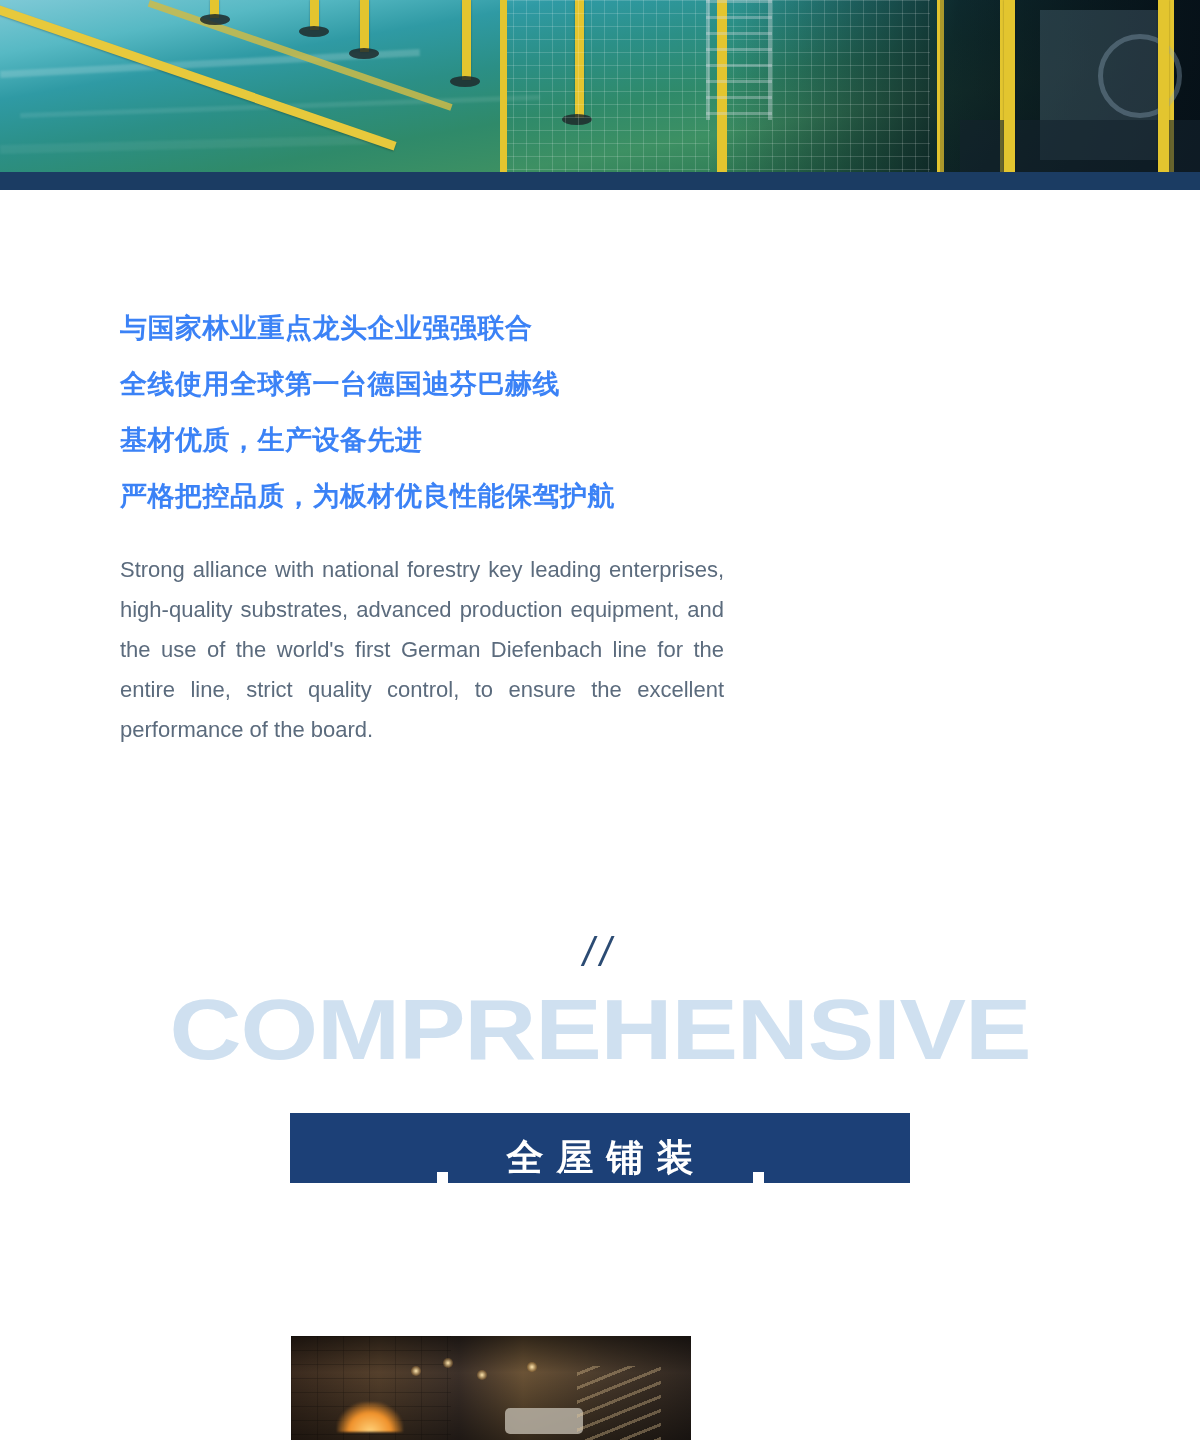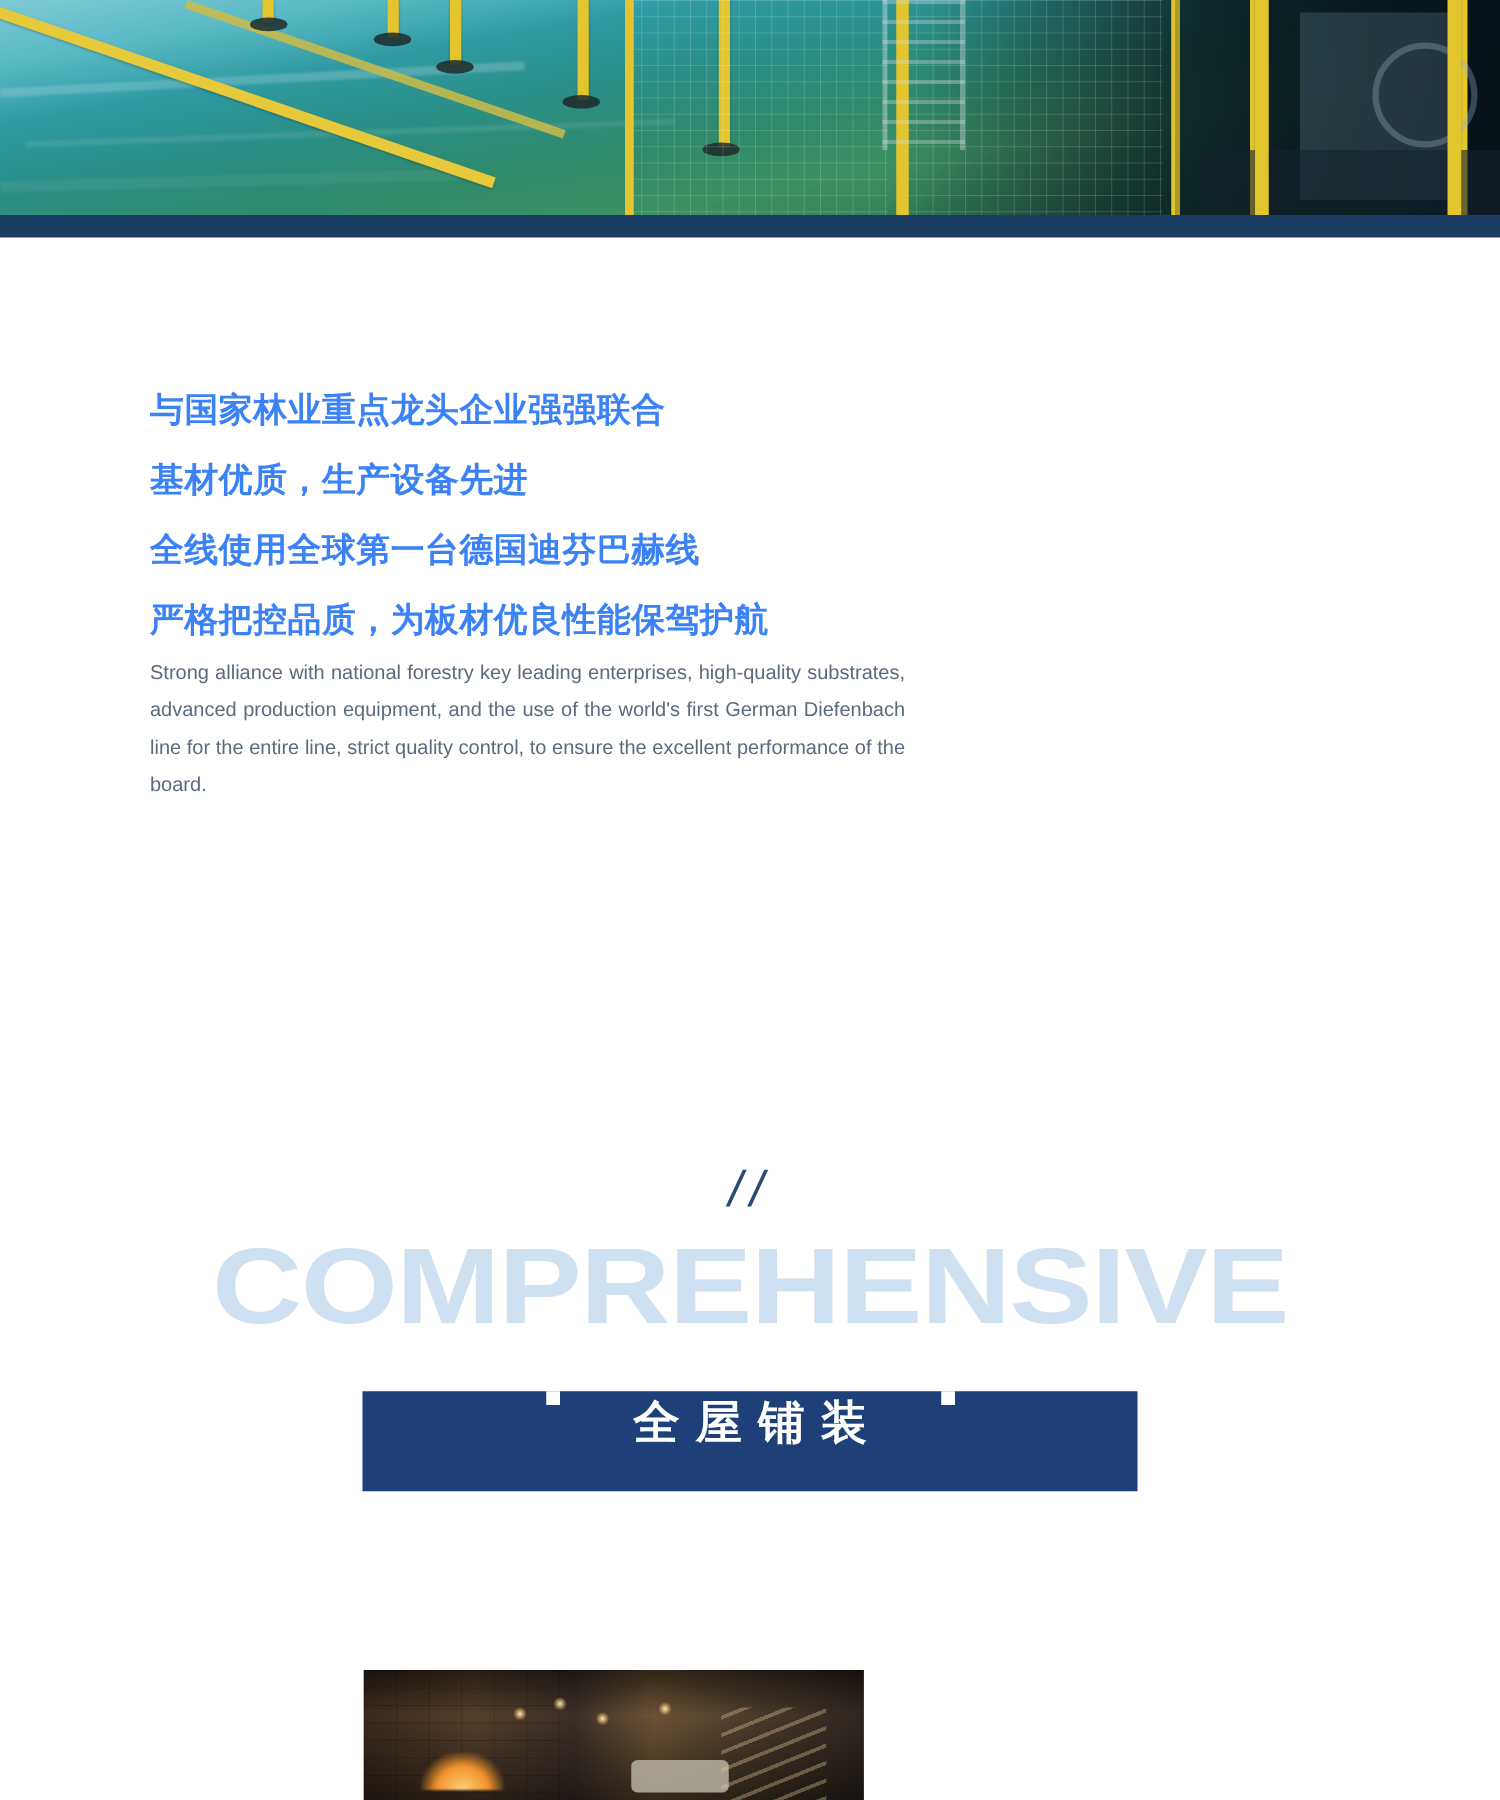--- a/index.html
+++ b/index.html
@@ -136,23 +136,24 @@
   }
   .intro-line {
     font-size: 27px;
     line-height: 56px;
     color: #3b82f6;
     font-weight: 700;
     letter-spacing: 0.5px;
     white-space: nowrap;
   }
   .intro-en {
+    margin-top: 26px;
     width: 604px;
-    font-size: 16px;
-    line-height: 30px;
+    font-size: 22px;
+    line-height: 40px;
     color: #5b6b7d;
     text-align: justify;
     text-justify: inter-word;
   }
   .intro-en p { margin: 0; }
 
   
   .section {
     position: absolute;
     left: 0;
@@ -177,24 +178,24 @@
     color: #cfe0f0;
     letter-spacing: -1px;
     font-family: "Liberation Sans", sans-serif;
     transform: scaleX(1.16);
   }
   .badge {
     position: absolute;
     left: 290px;
     top: 1113px;
     width: 620px;
-    height: 80px;
+    height: 70px;
     background: #1c4077;
     display: flex;
-    align-items: flex-start;
+    align-items: flex-end;
     justify-content: center;
     gap: 46px;
   }
   .badge-sq {
     width: 11px;
     height: 11px;
     background: #ffffff;
   }
   .badge-text {
     color: #ffffff;
@@ -296,22 +297,22 @@
   <div class="roller" style="left:1098px; top:34px; width:74px; height:74px;"></div>
   <div class="machine" style="left:960px; top:120px; width:240px; height:52px; background:rgba(20,35,45,.6);"></div>
   <div class="post" style="left:1004px; top:0; height:172px; width:11px;"></div>
   <div class="post" style="left:1158px; top:0; height:172px; width:11px;"></div>
 </div>
 
 <div class="navy-bar"></div>
 
 <div class="intro">
   <div class="intro-line">与国家林业重点龙头企业强强联合</div>
+  <div class="intro-line">全线使用全球第一台德国迪芬巴赫线</div>
   <div class="intro-line">基材优质，生产设备先进</div>
-  <div class="intro-line">全线使用全球第一台德国迪芬巴赫线</div>
   <div class="intro-line">严格把控品质，为板材优良性能保驾护航</div>
   <div class="intro-en">
     <p>Strong alliance with national forestry key leading enterprises, high-quality substrates, advanced production equipment, and the use of the world's first German Diefenbach line for the entire line, strict quality control, to ensure the excellent performance of the board.</p>
   </div>
 </div>
 
 <div class="section">
   <div class="slashes">//</div>
   <div class="ghost-word">COMPREHENSIVE</div>
 </div>

